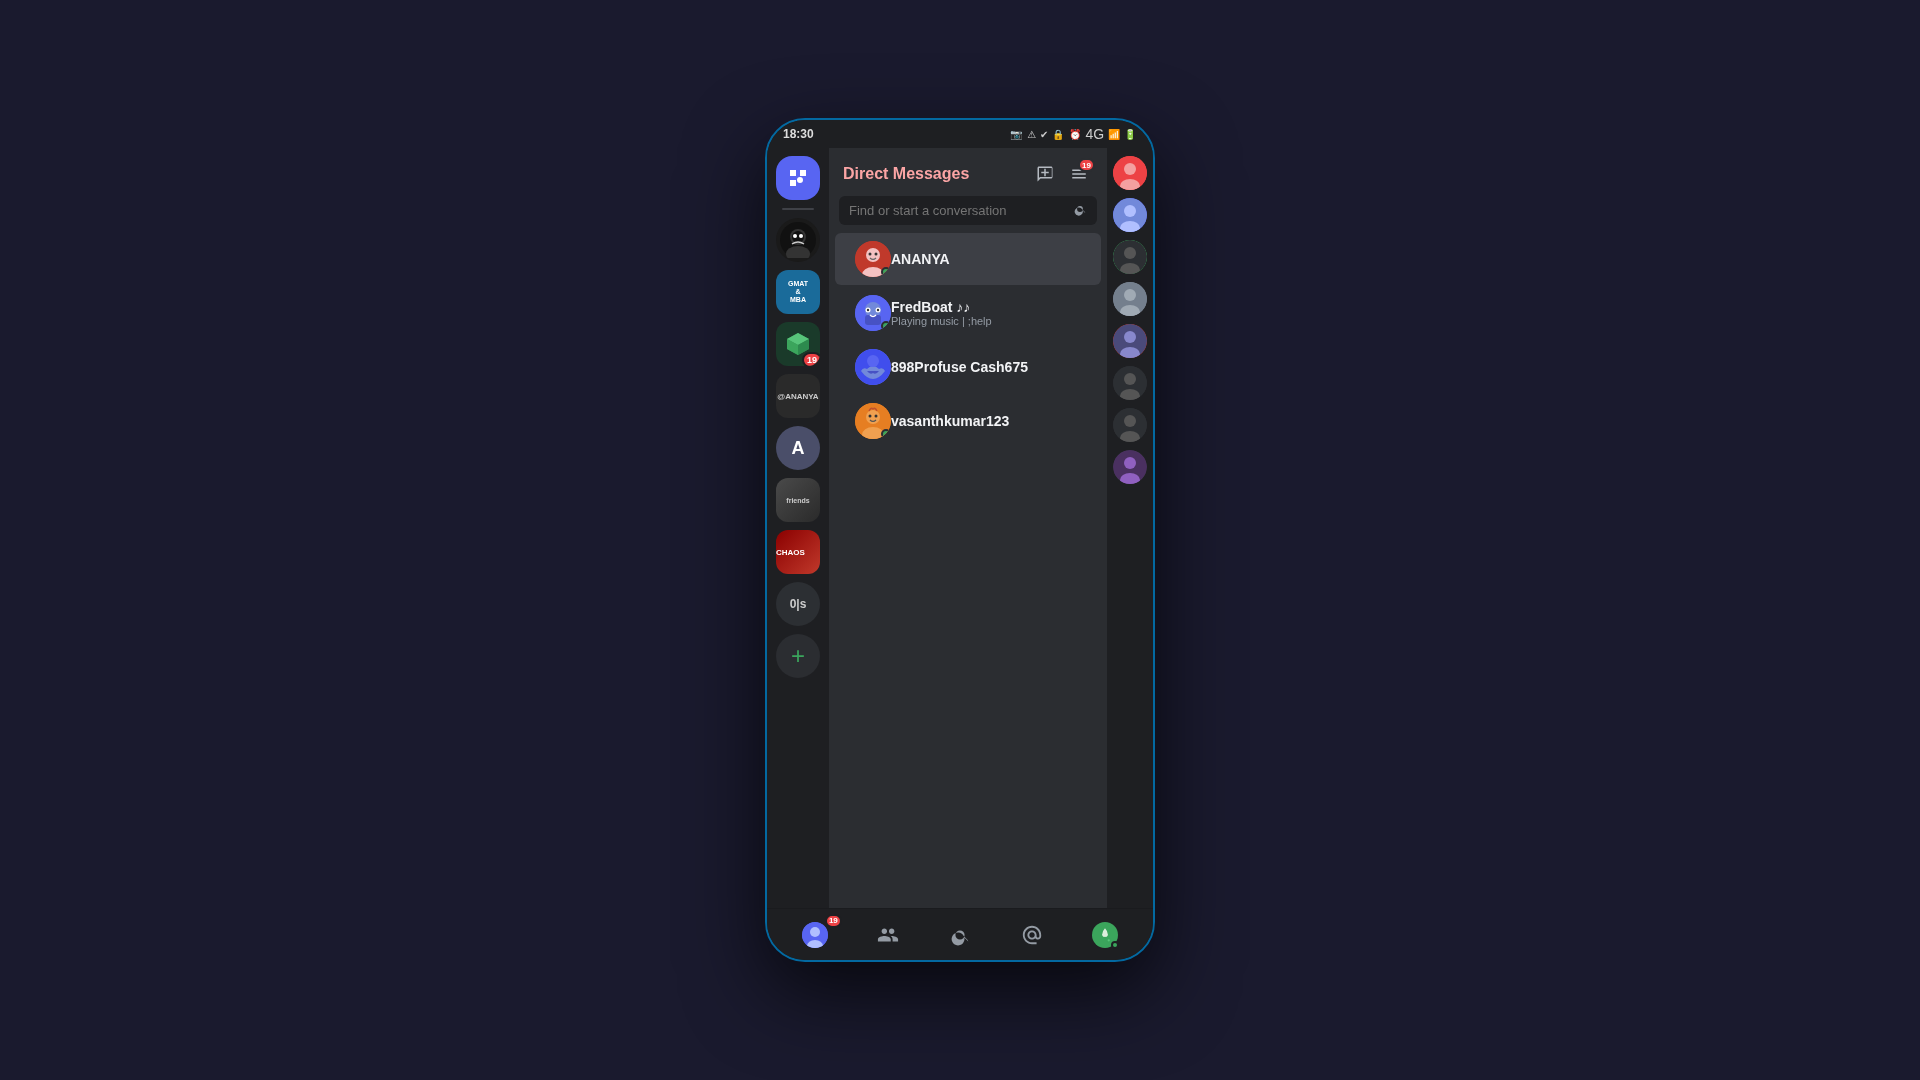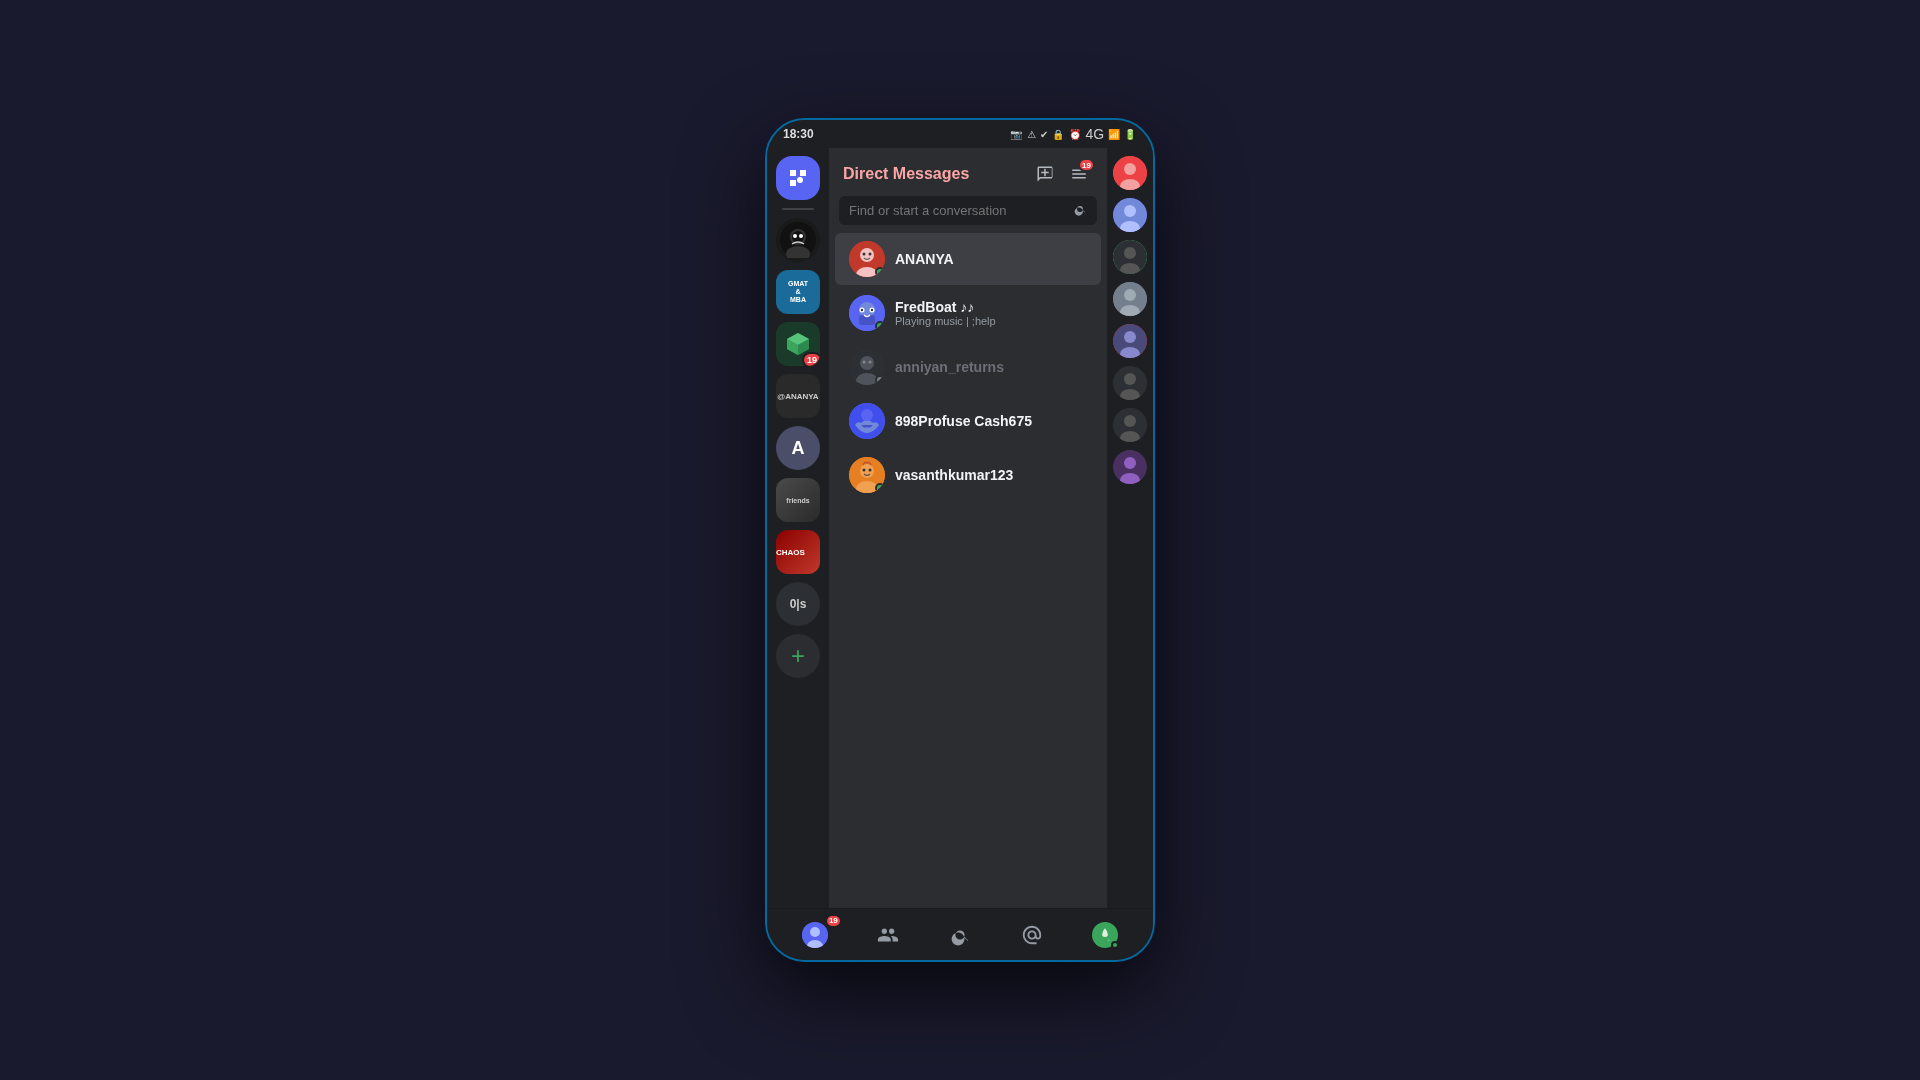--- a/index.html
+++ b/index.html
@@ -190,25 +190,24 @@
 
     .dm-list {
       flex: 1;
       overflow-y: auto;
       overflow-x: hidden;
     }
 
     .dm-item {
       display: flex;
       align-items: center;
-      padding: 8px 14px;
+      padding: 8px 20px;
       cursor: pointer;
       border-radius: 6px;
       margin: 0 6px 2px 6px;
-      gap: 10px;
       position: relative;
     }
 
     .dm-item:hover, .dm-item.active {
       background: #35373c;
     }
 
     .dm-item.active {
       background: #3d3f45;
     }
@@ -499,35 +498,20 @@
               <path d="M15 20 Q18 23 21 20" stroke="white" stroke-width="1.5" fill="none"></path>
             </svg>
             <span class="status-dot online"></span>
           </div>
           <div class="dm-info">
             <div class="dm-name">FredBoat ♪♪</div>
             <div class="dm-status">Playing music | ;help</div>
           </div>
         </div>
 
-        <div class="dm-item">
-          <div class="dm-avatar" style="background:#2c2f33;">
-            <svg width="36" height="36" viewBox="0 0 36 36">
-              <circle cx="18" cy="18" r="18" fill="#2c2f33"></circle>
-              <circle cx="18" cy="14" r="7" fill="#4f545c"></circle>
-              <ellipse cx="18" cy="32" rx="11" ry="8" fill="#4f545c"></ellipse>
-              <circle cx="15" cy="13" r="1.5" fill="#888"></circle>
-              <circle cx="21" cy="13" r="1.5" fill="#888"></circle>
-            </svg>
-            <span class="status-dot offline"></span>
-          </div>
-          <div class="dm-info">
-            <div class="dm-name muted">anniyan_returns</div>
-          </div>
-        </div>
 
         <div class="dm-item">
           <div class="dm-avatar" style="background:#5865f2;">
             <svg width="36" height="36" viewBox="0 0 36 36">
               <circle cx="18" cy="18" r="18" fill="#404eed"></circle>
               <path d="M6 22 Q8 18 12 20 Q18 14 24 20 Q28 18 30 22 Q24 30 18 30 Q12 30 6 22Z" fill="#7289da"></path>
               <circle cx="18" cy="12" r="6" fill="#5865f2"></circle>
               <path d="M12 22 Q15 26 18 24 Q21 26 24 22" fill="#4752c4"></path>
             </svg>
           </div>

